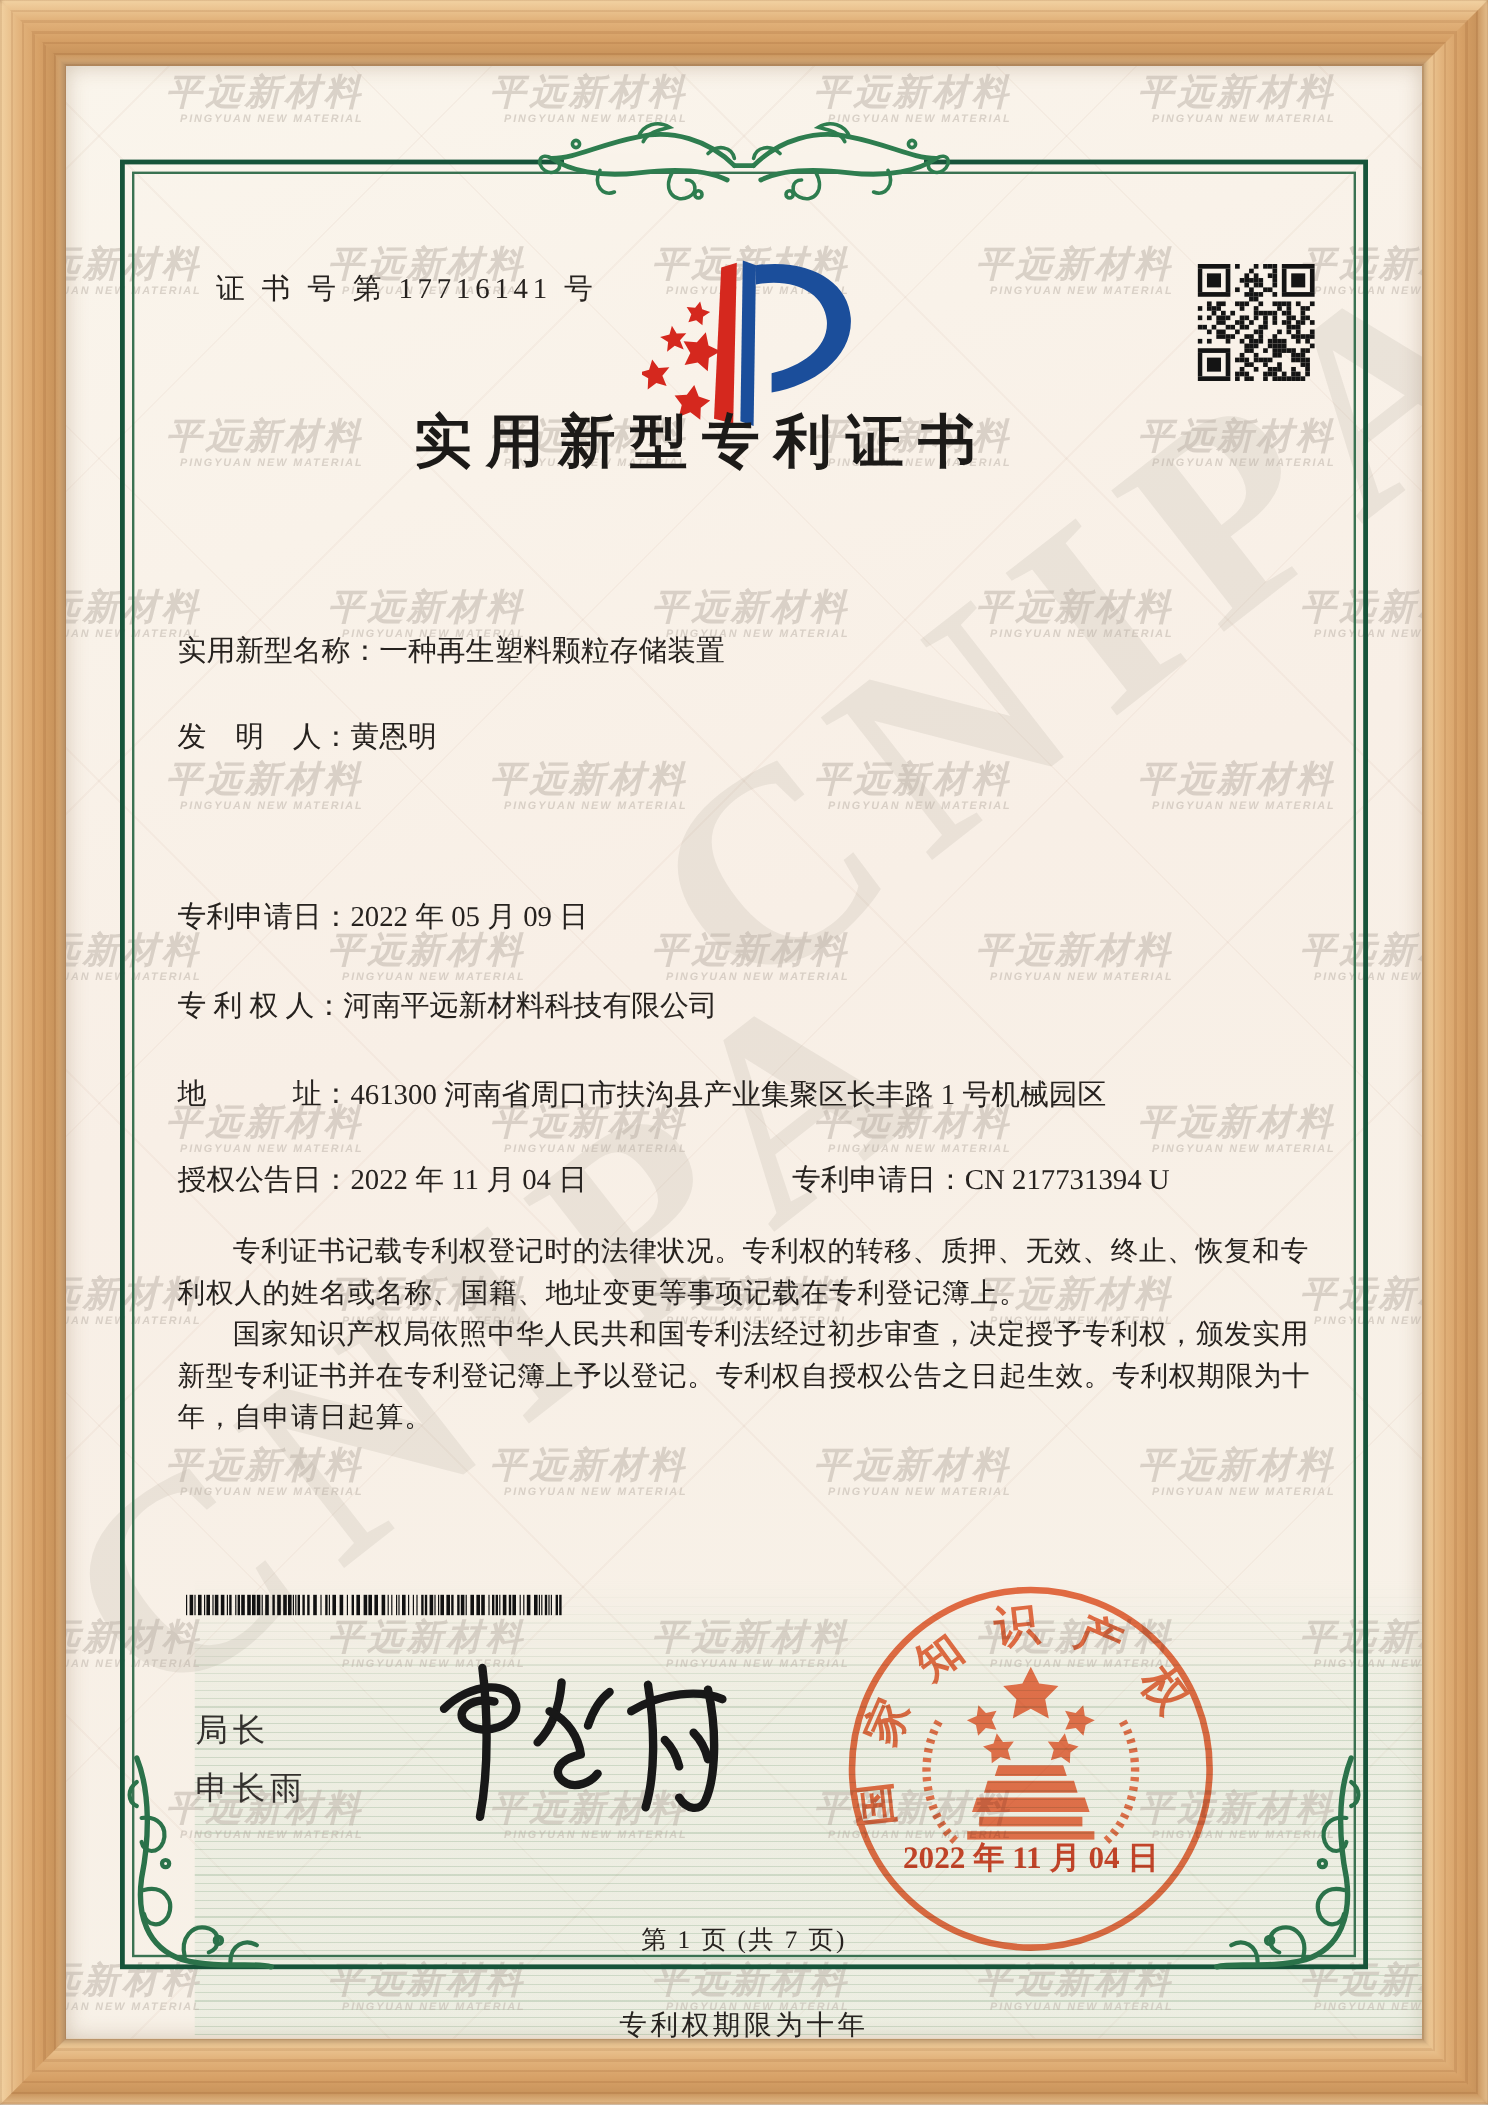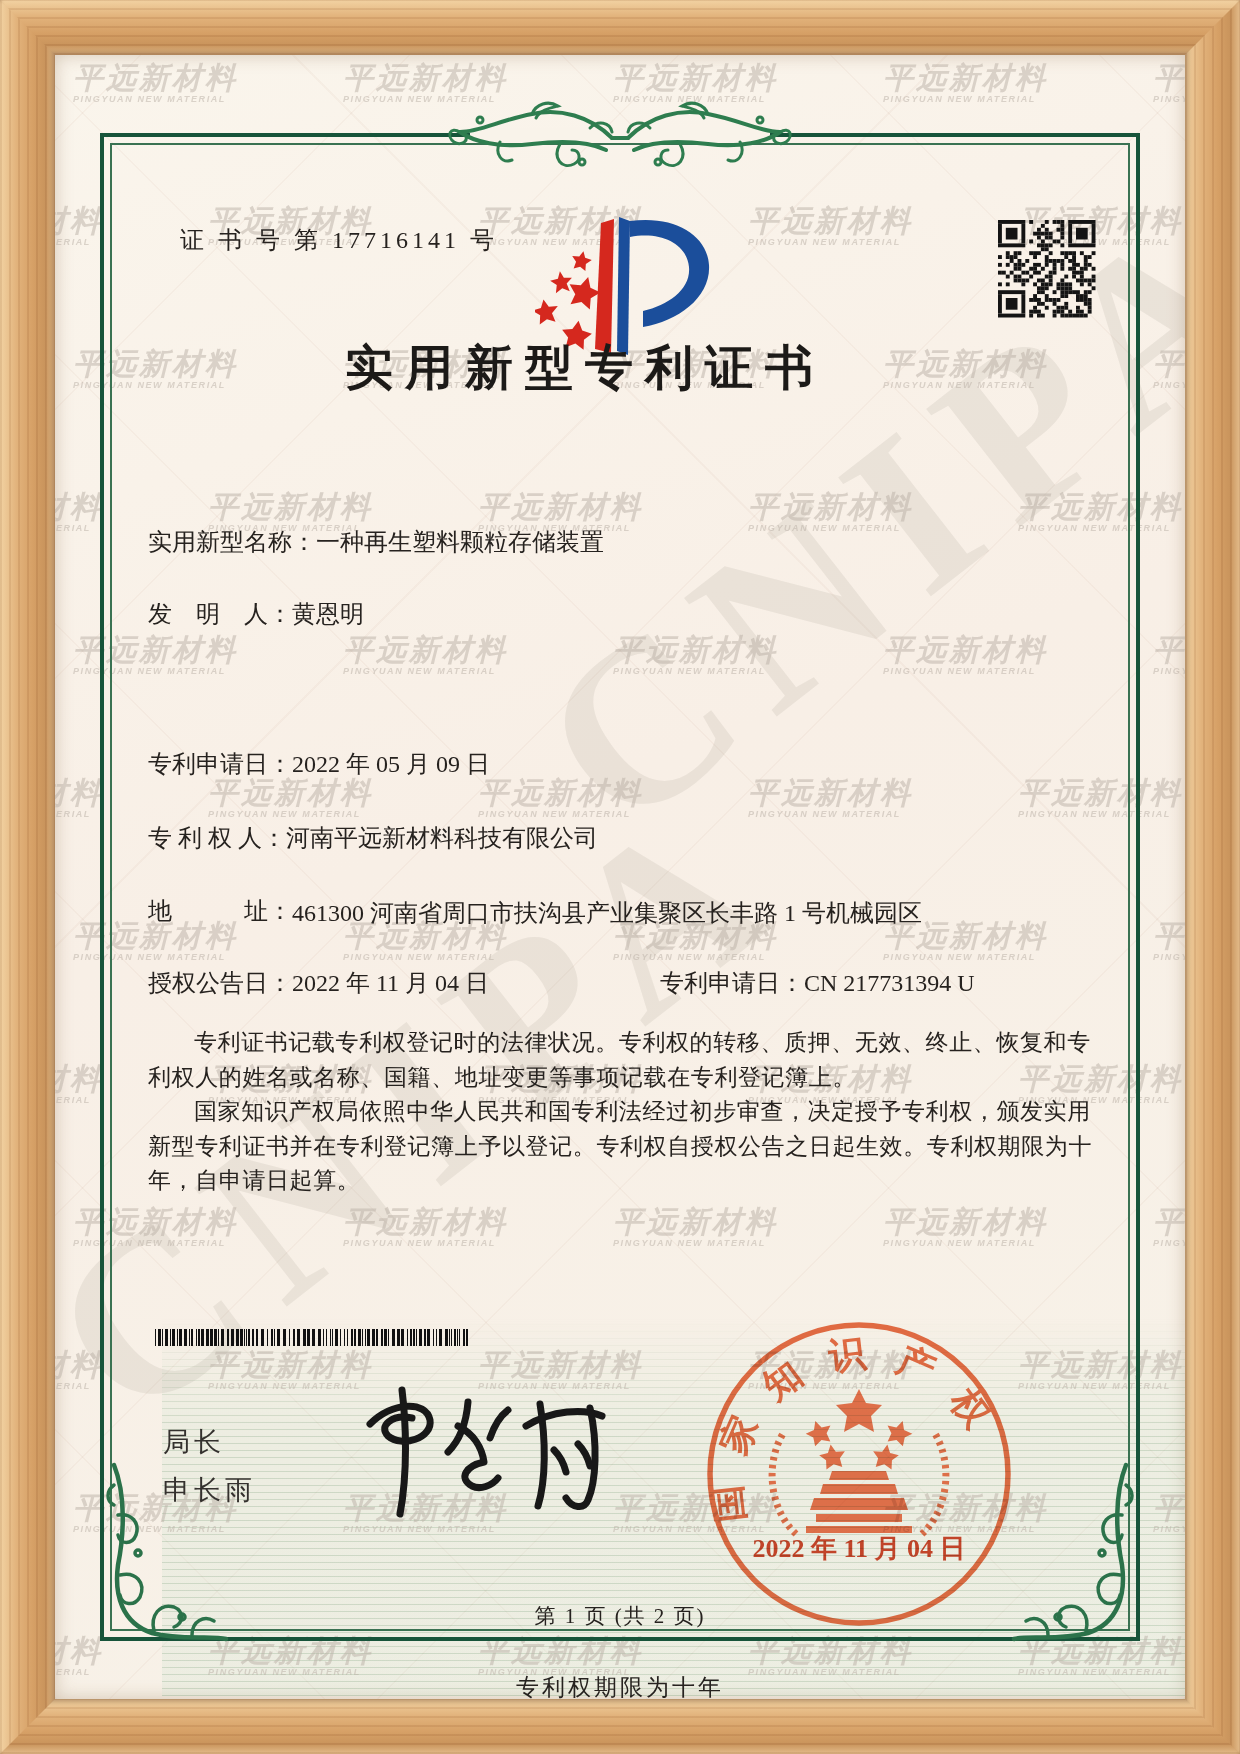--- a/index.html
+++ b/index.html
@@ -8,21 +8,21 @@
   
   #paper{position:absolute;left:55px;top:55px;right:55px;bottom:55px;
          background:linear-gradient(160deg,#faf5ec 0%,#f8efe6 45%,#f7f2e8 100%);
          box-shadow:inset 0 0 18px rgba(120,80,40,.28);overflow:hidden;}
   #lattice{position:absolute;inset:0;opacity:.55;pointer-events:none;
     background-image:
       repeating-linear-gradient(45deg, rgba(190,150,130,.14) 0 1.5px, transparent 1.5px 190px),
       repeating-linear-gradient(-45deg, rgba(190,150,130,.14) 0 1.5px, transparent 1.5px 190px);}
   
   #watermarks{position:absolute;inset:0;z-index:3;pointer-events:none;}
-  .wm{position:absolute;width:230px;text-align:left;color:rgba(186,176,166,.5);}
+  .wm{position:absolute;width:230px;text-align:right;color:rgba(186,176,166,.5);}
   .wm .l1{font-family:"Liberation Sans","DejaVu Sans",sans-serif;font-weight:bold;font-size:30px;
           letter-spacing:3px;font-style:italic;line-height:30px;}
   .wm .l2{font-family:"Liberation Sans","DejaVu Sans",sans-serif;font-weight:bold;font-size:9px;
           letter-spacing:1.6px;line-height:13px;font-style:italic;}
   .bigwm{position:absolute;z-index:2;font-family:"Liberation Serif",serif;font-weight:bold;
          color:rgba(150,140,128,.14);pointer-events:none;}
   
   #guilloche{position:absolute;left:107px;top:1262px;width:1026px;height:379px;z-index:1;
     background:
       repeating-linear-gradient(180deg, rgba(110,160,120,.30) 0 1px, rgba(205,228,208,.25) 1px 7px);
@@ -688,20 +688,20 @@
       <rect x="118" y="200" width="86" height="8"></rect>
       <rect x="108" y="212" width="106" height="7"></rect>
     </g>
     <g fill="none" stroke="#ed7048" stroke-width="7" stroke-dasharray="3.5,4.5">
       <path d="M98,220 C72,196 66,150 86,118"></path>
       <path d="M224,220 C250,196 256,150 236,118"></path>
     </g>
     <text x="161" y="243" text-anchor="middle" font-size="26" font-weight="bold" fill="#cf3f22" font-family="'Liberation Serif',serif">2022 年 11 月 04 日</text>
   </svg>
 
-  <div class="content" id="page-no">第 1 页 (共 2 页)</div>
+  <div class="content" id="page-no">第 1 页 (共 7 页)</div>
   <div class="content" id="cont-note">专利权期限为十年</div>
 
   <div class="wood" id="wood-top"></div>
   <div class="wood" id="wood-bottom"></div>
   <div class="wood" id="wood-left"></div>
   <div class="wood" id="wood-right"></div>
 </div>
 
 </body></html>

